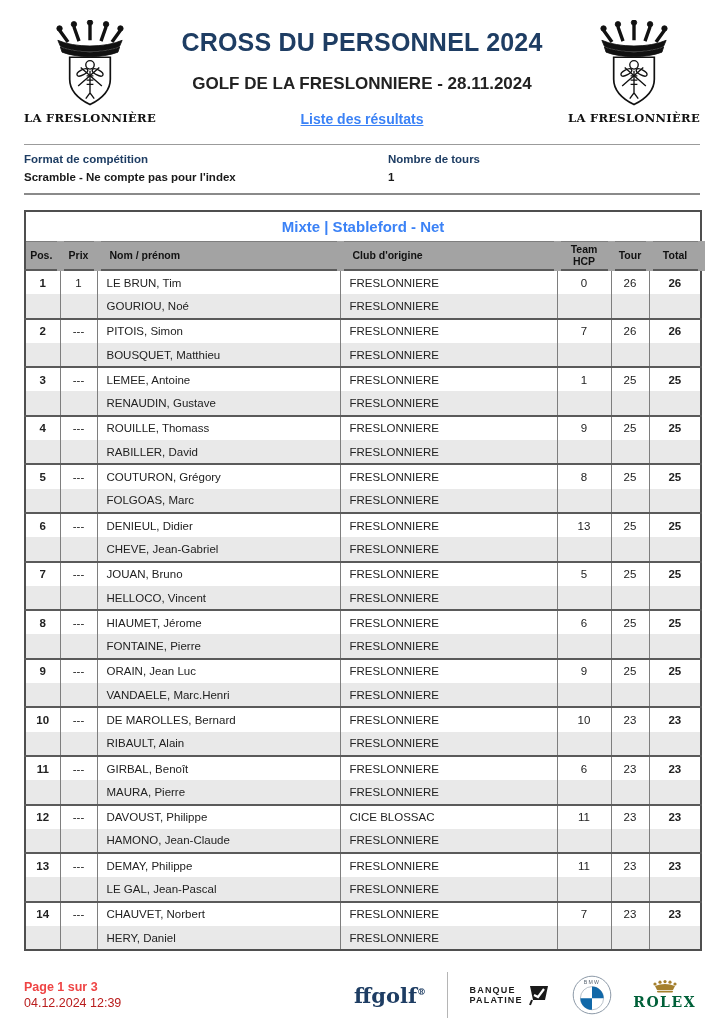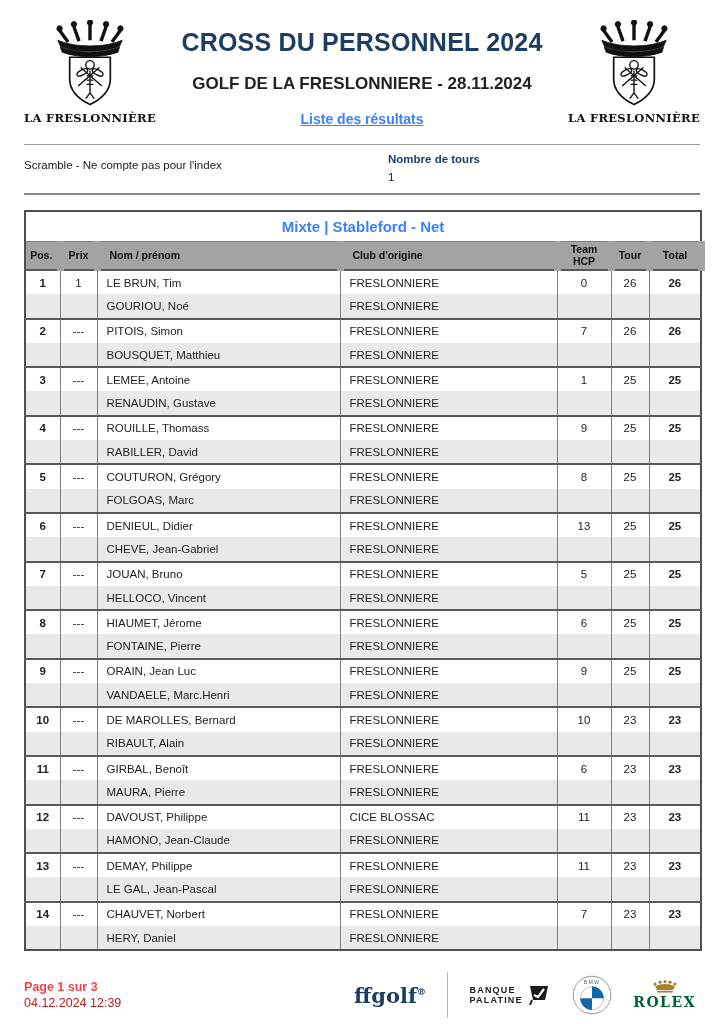--- a/index.html
+++ b/index.html
@@ -19,21 +19,21 @@
 
   .rule { border:none; border-top:1.5px solid #9b9b9b; margin:0; }
   .rule.r1 { margin-top:2px; }
   .rule.r2 { border-top-width:2px; border-color:#8a8a8a; }
 
   
   .meta { display:flex; padding:8px 0 10px 0; }
   .meta-col { width:50%; }
   .meta-col.right { padding-left:26px; }
   .meta-label { color:#1e3d63; font-weight:bold; font-size:11.5px; }
-  .meta-value { color:#1a1a1a; font-weight:normal; font-size:11.5px; margin-top:6px; }
+  .meta-value { color:#1a1a1a; font-weight:bold; font-size:11.5px; margin-top:6px; }
 
   
   table.results { border-collapse:collapse; table-layout:fixed; width:676px; margin-top:15px; border:2px solid #4f4f4f; }
   .results th, .results td { overflow:hidden; white-space:nowrap; }
   .section-row th { height:30px; background:#fff; color:#3b82f6; font-size:15px; font-weight:bold; text-align:center; border-bottom:1px solid #7e7e7e; }
   .cols th { height:29px; background:#a3a3a3; font-size:10.5px; font-weight:bold; color:#111; text-align:center; border-left:1px solid #7e7e7e; border-right:7px solid #a3a3a3; white-space:pre-line; line-height:1.15; vertical-align:middle; }
   .cols th.c2, .cols th.c3 { text-align:left; padding-left:9px; }
   .results td { height:24.3px; font-size:11.5px; color:#222; text-align:center; border-left:1px solid #7e7e7e; border-right:1px solid #7e7e7e; vertical-align:middle; }
   .results td.c2, .results td.c3 { text-align:left; padding-left:9px; }
   .results tr.row-a td { border-top:2px solid #5a5a5a; }
@@ -116,20 +116,21 @@
         </g>
       </svg>
       <div class="crest-label">LA FRESLONNIÈRE</div>
     </div>
   </header>
 
   <hr class="rule r1">
 
   <section class="meta">
     <div class="meta-col">
+      <div class="meta-label">Format de compétition</div>
       <div class="meta-value">Scramble - Ne compte pas pour l'index</div>
     </div>
     <div class="meta-col right">
       <div class="meta-label">Nombre de tours</div>
       <div class="meta-value">1</div>
     </div>
   </section>
 
   <hr class="rule r2">
 

